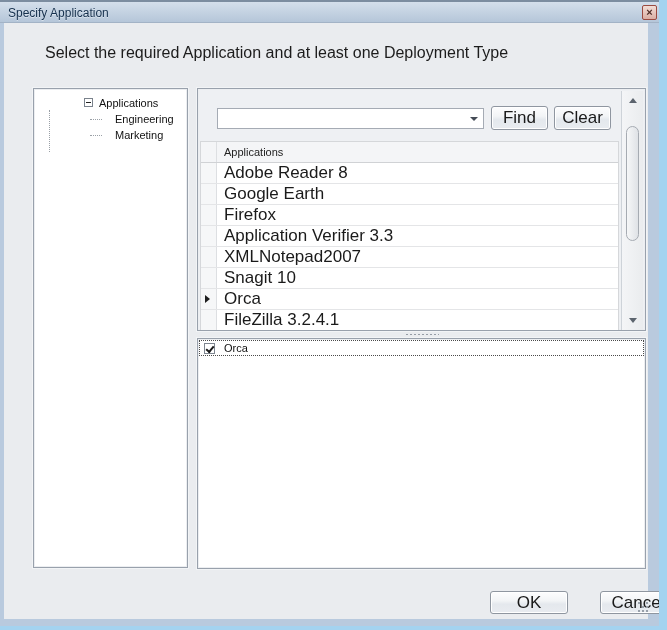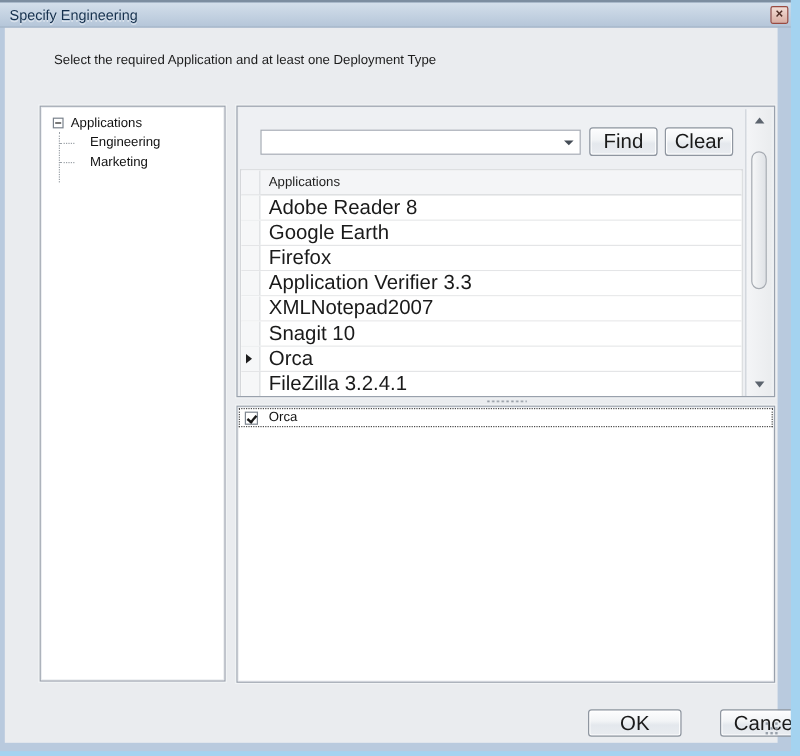--- a/index.html
+++ b/index.html
@@ -16,24 +16,24 @@
   .title{position:absolute;left:8px;top:4px;font-size:12px;color:#15304d;
     text-shadow:0 1px 0 rgba(255,255,255,.45);white-space:nowrap;}
   .close-btn{position:absolute;right:10px;top:3px;width:15px;height:15px;
     border:1px solid #9a4a40;border-radius:2px;
     background:linear-gradient(#f3ddd6,#d9aea3);
     display:flex;align-items:center;justify-content:center;cursor:default;}
   .close-x{font-size:11px;line-height:11px;font-weight:bold;color:#4f2d26;margin-top:-1px;}
 
   .content-bg{position:absolute;left:4px;top:23px;width:644px;height:596px;background:#eaecef;}
 
-  .instruction{position:absolute;left:45px;top:44px;font-size:11px;color:#1c1c1c;z-index:2;}
+  .instruction{position:absolute;left:45px;top:44px;font-size:16px;color:#1c1c1c;z-index:2;}
 
   .panel{position:absolute;background:#fff;border:1px solid #99a1ac;
-    box-shadow:0 0 0 1px #f2f4f6, inset 0 0 0 1px #eceef1;z-index:2;}
+    box-shadow:0 0 0 1px #f2f4f6, inset 0 0 0 1px #eceef1;z-index:2;padding-left:40px;}
 
   
   .tree-panel{left:33px;top:88px;width:155px;height:480px;padding-top:6px;font-size:11px;color:#111;}
   .tree-root-row{position:relative;height:16px;line-height:16px;}
   .expander{position:absolute;left:10px;top:3px;width:9px;height:9px;background:#fff;
     border:1px solid #7a828c;}
   .expander::after{content:'';position:absolute;left:1px;top:3px;width:5px;height:1px;background:#222;}
   .tree-root-label{position:absolute;left:25px;top:0;}
   .tree-vline{position:absolute;left:15px;top:21px;width:1px;height:42px;border-left:1px dotted #9aa0a6;}
   .tree-row{position:relative;height:16px;line-height:16px;}
@@ -106,21 +106,21 @@
   .resize-grip::before{content:'';position:absolute;left:0;top:0;width:2px;height:2px;background:#98a0aa;
     box-shadow:8px 8px #98a0aa,8px 4px #98a0aa,4px 8px #98a0aa,8px 0 #98a0aa,0 8px #98a0aa,4px 4px #98a0aa;}
 </style>
 </head>
 <body>
 
 <div class="window">
   <div class="content-bg"></div>
 
   <div class="titlebar">
-    <span class="title">Specify Engineering</span>
+    <span class="title">Specify Application</span>
     <span class="close-btn">
       <span class="close-x">×</span>
     </span>
   </div>
 
   <div class="instruction">Select the required Application and at least one Deployment Type</div>
 
   <div class="panel tree-panel">
     <div class="tree-root-row">
       <span class="expander"></span>

